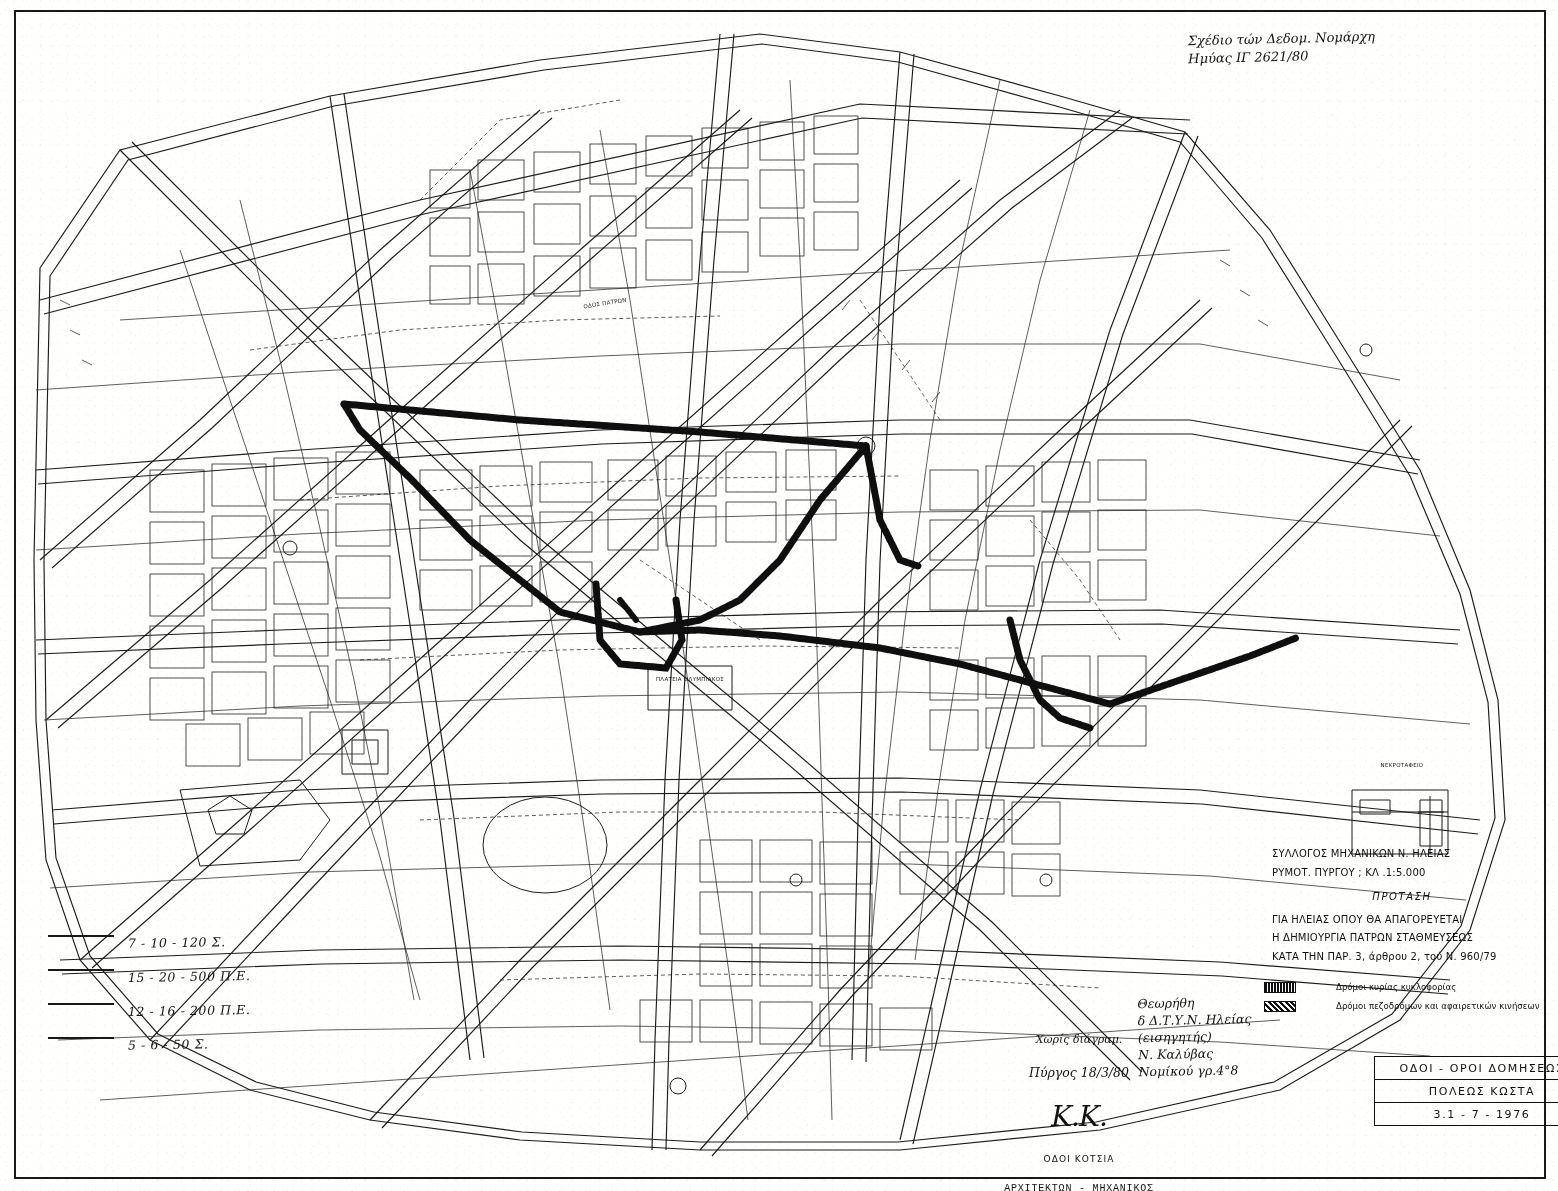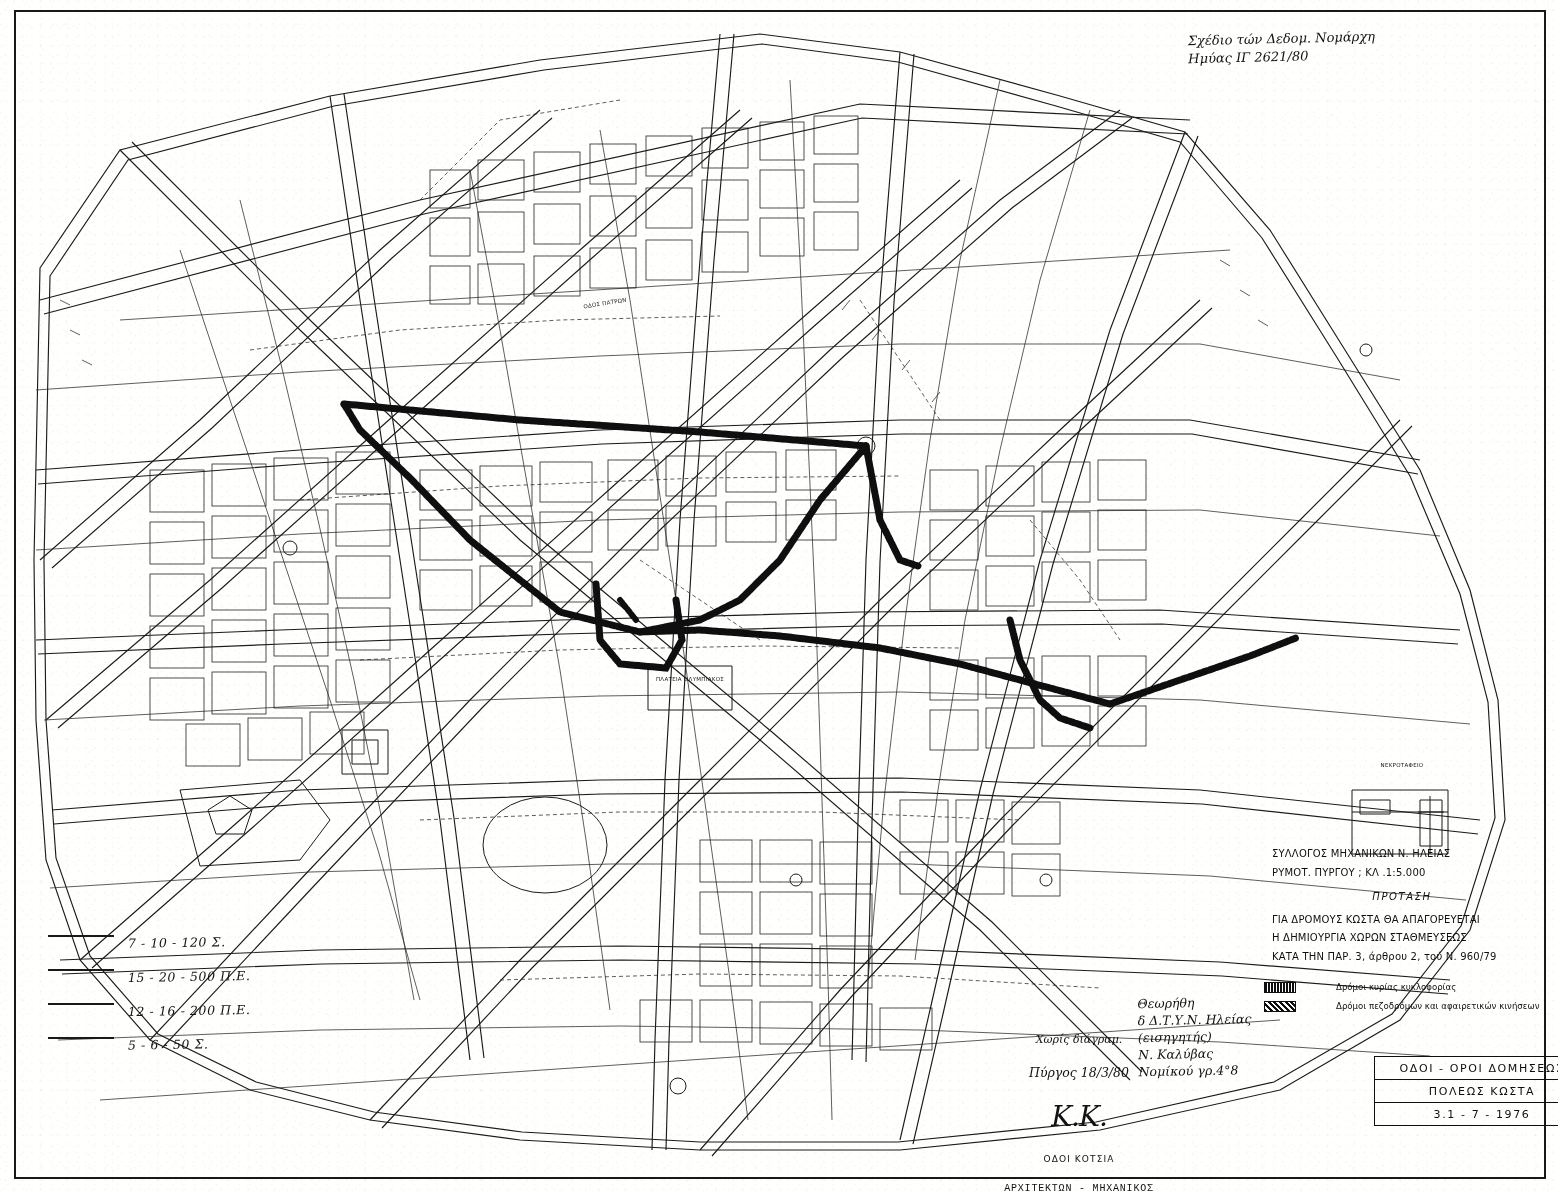--- a/index.html
+++ b/index.html
@@ -463,22 +463,22 @@
     <div class="leg-row">
       <div class="leg-swatch"></div>
       <div class="leg-label">5 - 6 - 50  Σ.</div>
     </div>
   </div>
 
   <div id="proposal" class="stamp">
     <div>ΣΥΛΛΟΓΟΣ ΜΗΧΑΝΙΚΩΝ Ν. ΗΛΕΙΑΣ</div>
     <div>ΡΥΜΟΤ. ΠΥΡΓΟΥ ; ΚΛ .1:5.000</div>
     <div class="ttl">ΠΡΟΤΑΣΗ</div>
-    <div>ΓΙΑ ΔΡΟΜΟΥΣ ΚΩΣΤΑ ΘΑ ΑΠΑΓΟΡΕΥΕΤΑΙ</div>
-    <div>Η ΔΗΜΙΟΥΡΓΙΑ ΧΩΡΩΝ ΣΤΑΘΜΕΥΣΕΩΣ</div>
+    <div>ΓΙΑ ΗΛΕΙΑΣ ΟΠΟΥ ΘΑ ΑΠΑΓΟΡΕΥΕΤΑΙ</div>
+    <div>Η ΔΗΜΙΟΥΡΓΙΑ ΠΑΤΡΩΝ ΣΤΑΘΜΕΥΣΕΩΣ</div>
     <div>ΚΑΤΑ ΤΗΝ ΠΑΡ. 3, άρθρου 2, τού Ν. 960/79</div>
   </div>
 
   <div id="legend-hatch">
     <div class="hatch-row">
       <div class="hatch-sw solid"></div>
       <div class="hatch-txt">Δρόμοι κυρίας κυκλοφορίας</div>
     </div>
     <div class="hatch-row">
       <div class="hatch-sw diag"></div>

